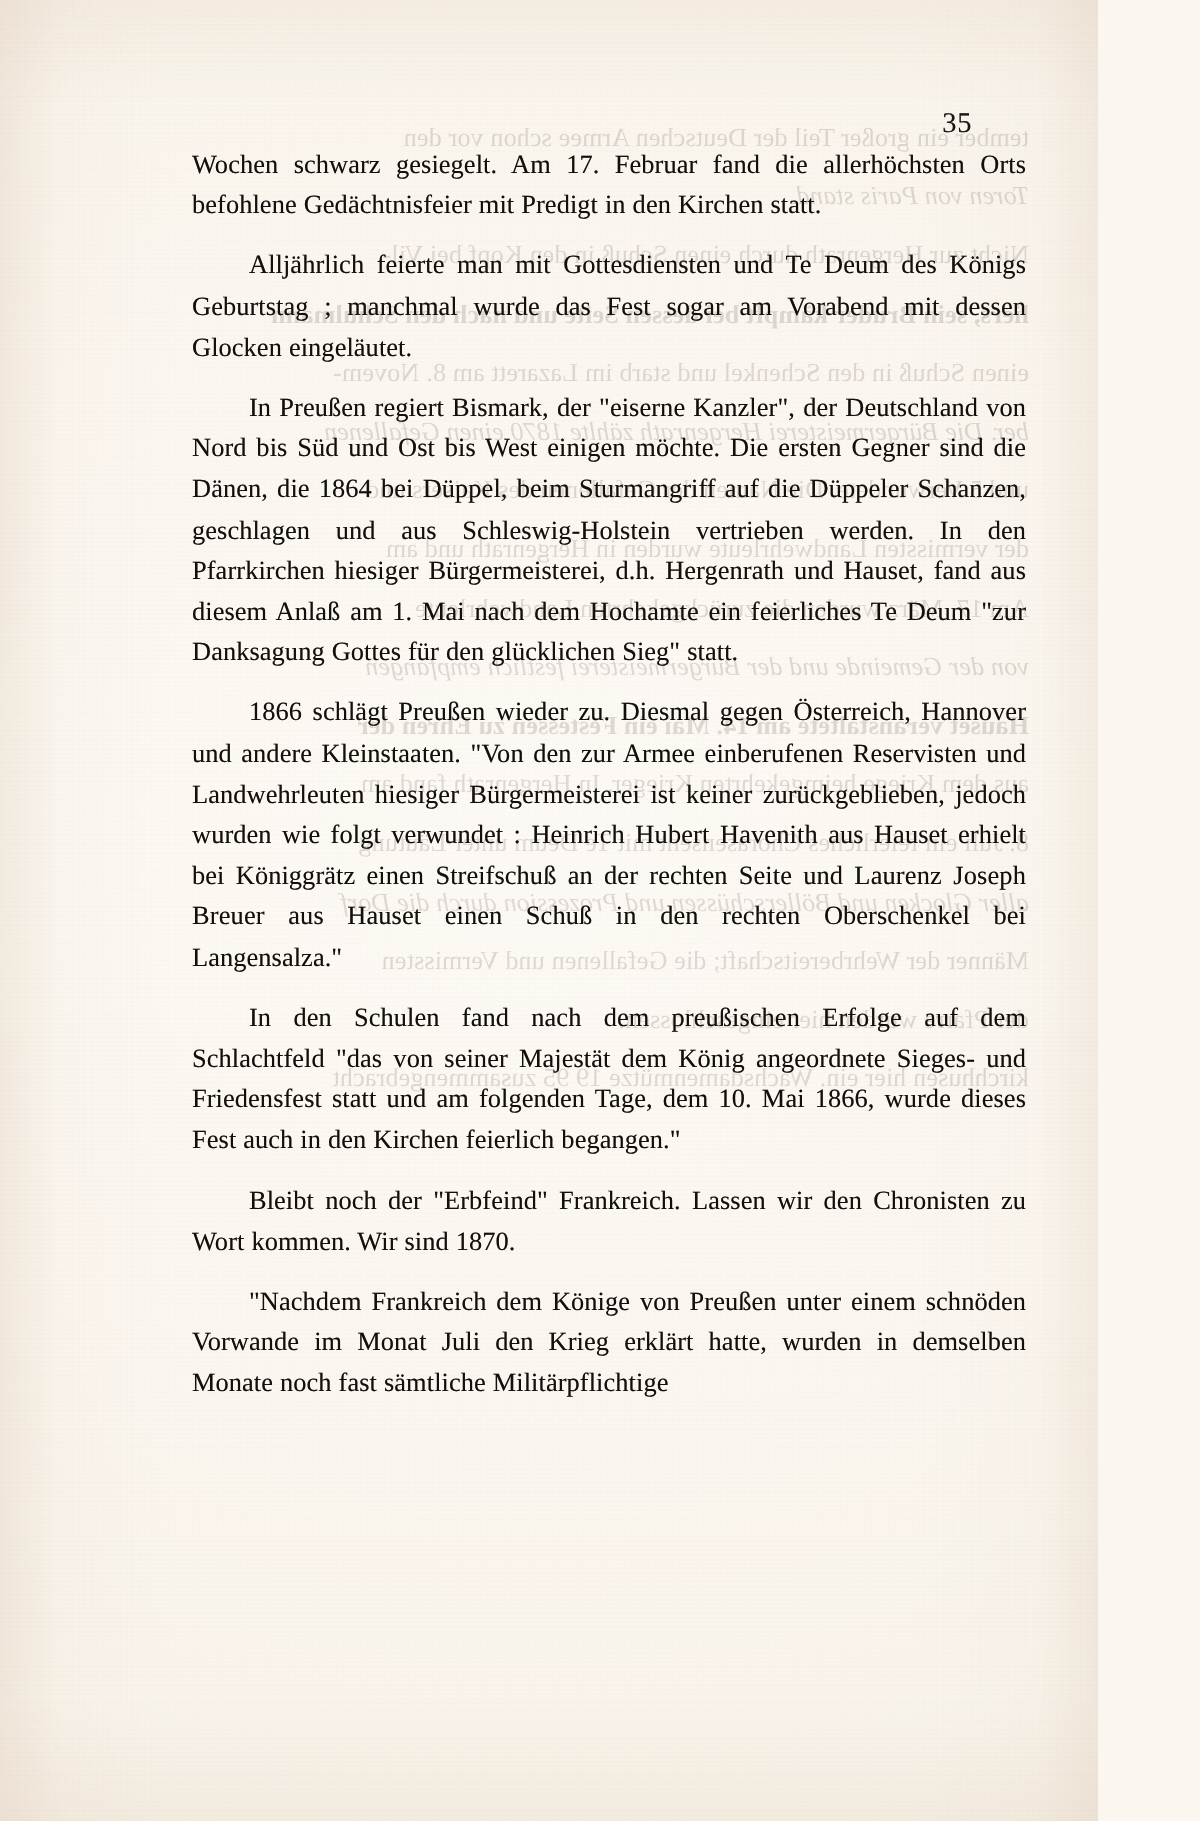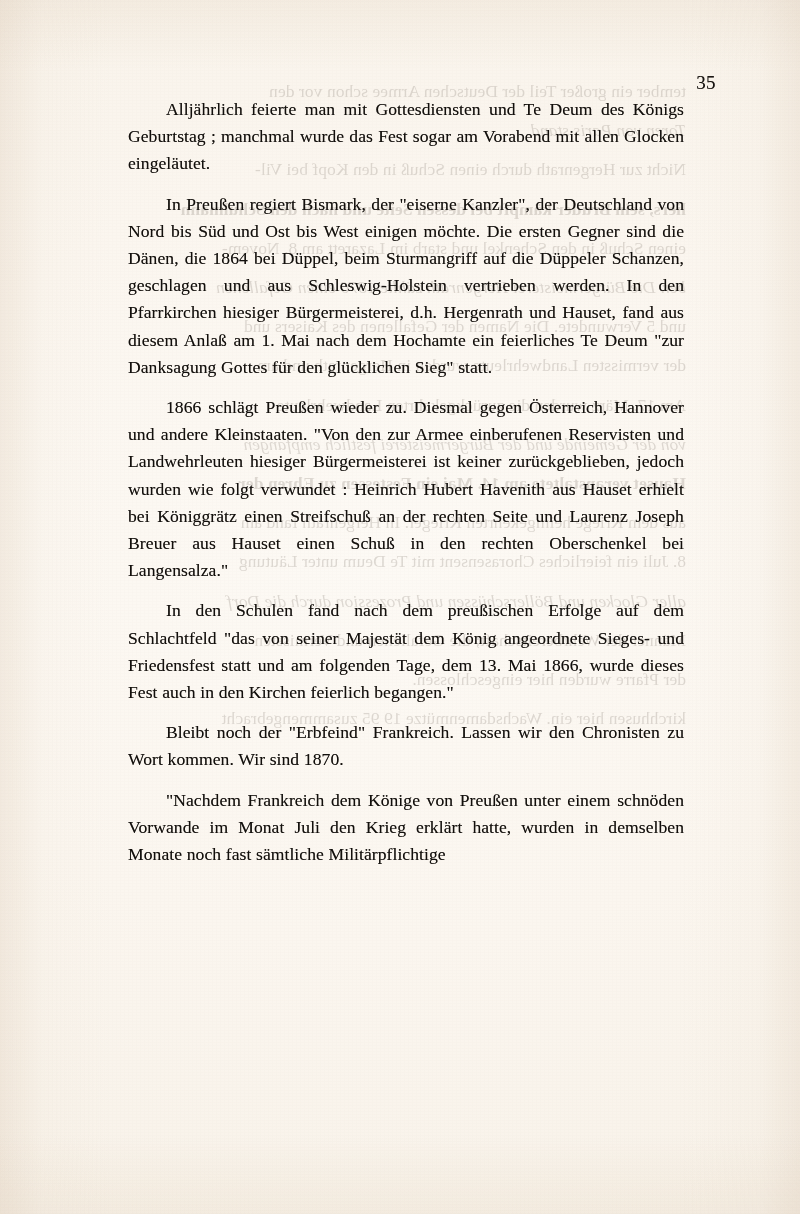--- a/index.html
+++ b/index.html
@@ -10,21 +10,21 @@
     width: 800px;
     height: 1214px;
     overflow: hidden;
     background: #fbf6ef;
     font-family: "Liberation Serif", "DejaVu Serif", serif;
   }
 
   
   .scan-page {
     position: relative;
-    width: 800px;
+    width: 732px;
     height: 1214px;
     background:
       radial-gradient(ellipse 900px 700px at 48% 46%, #fdfaf5 0%, #fbf6ef 55%, #f8f2e9 100%);
     overflow: hidden;
   }
 
   
   .paper-tone {
     position: absolute;
     inset: 0;
@@ -132,21 +132,22 @@
       <p>der Pfarre wurden hier eingeschlossen.</p>
       <p>kirchhusen hier ein. Wachsdamenmütze 19 95 zusammengebracht</p>
     </div>
 
   <div class="paper-tone"></div>
   <div class="paper-grain"></div>
 
   <div class="folio">35</div>
 
   <div class="textblock" id="textblock-host">
-      <p>Alljährlich feierte man mit Gottesdiensten und Te Deum des Königs Geburtstag ; manchmal wurde das Fest sogar am Vorabend mit allen Glocken eingeläutet.</p>
+      <p class="no-indent">Wochen schwarz gesiegelt. Am 17. Februar fand die allerhöchsten Orts befohlene Gedächtnisfeier mit Predigt in den Kirchen statt.</p>
+      <p>Alljährlich feierte man mit Gottesdiensten und Te Deum des Königs Geburtstag ; manchmal wurde das Fest sogar am Vorabend mit dessen Glocken eingeläutet.</p>
       <p>In Preußen regiert Bismark, der "eiserne Kanzler", der Deutschland von Nord bis Süd und Ost bis West einigen möchte. Die ersten Gegner sind die Dänen, die 1864 bei Düppel, beim Sturmangriff auf die Düppeler Schanzen, geschlagen und aus Schleswig-Holstein vertrieben werden. In den Pfarrkirchen hiesiger Bürgermeisterei, d.h. Hergenrath und Hauset, fand aus diesem Anlaß am 1. Mai nach dem Hochamte ein feierliches Te Deum "zur Danksagung Gottes für den glücklichen Sieg" statt.</p>
       <p>1866 schlägt Preußen wieder zu. Diesmal gegen Österreich, Hannover und andere Kleinstaaten. "Von den zur Armee einberufenen Reservisten und Landwehrleuten hiesiger Bürgermeisterei ist keiner zurückgeblieben, jedoch wurden wie folgt verwundet : <b>Heinrich Hubert Havenith</b> aus Hauset erhielt bei Königgrätz einen Streifschuß an der rechten Seite und <b>Laurenz Joseph Breuer</b> aus Hauset einen Schuß in den rechten Oberschenkel bei Langensalza."</p>
-      <p>In den Schulen fand nach dem preußischen Erfolge auf dem Schlachtfeld "das von seiner Majestät dem König angeordnete Sieges- und Friedensfest statt und am folgenden Tage, dem 13. Mai 1866, wurde dieses Fest auch in den Kirchen feierlich begangen."</p>
+      <p>In den Schulen fand nach dem preußischen Erfolge auf dem Schlachtfeld "das von seiner Majestät dem König angeordnete Sieges- und Friedensfest statt und am folgenden Tage, dem 10. Mai 1866, wurde dieses Fest auch in den Kirchen feierlich begangen."</p>
       <p>Bleibt noch der "Erbfeind" Frankreich. Lassen wir den Chronisten zu Wort kommen. Wir sind 1870.</p>
       <p>"Nachdem Frankreich dem Könige von Preußen unter einem schnöden Vorwande im Monat Juli den Krieg erklärt hatte, wurden in demselben Monate noch fast sämtliche Militärpflichtige</p>
     </div>
 
 </div>
 
 </body></html>

